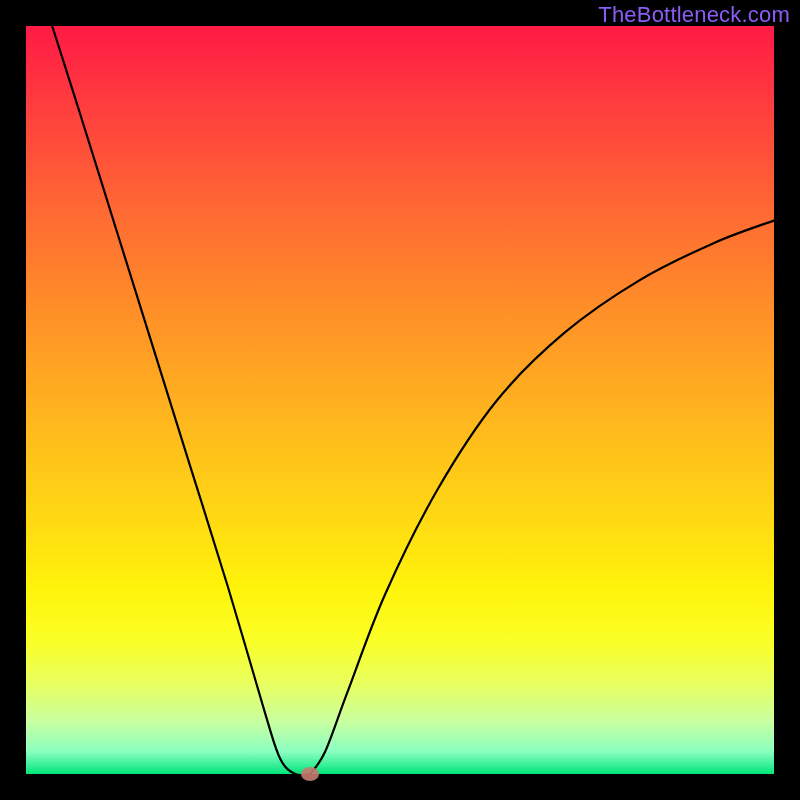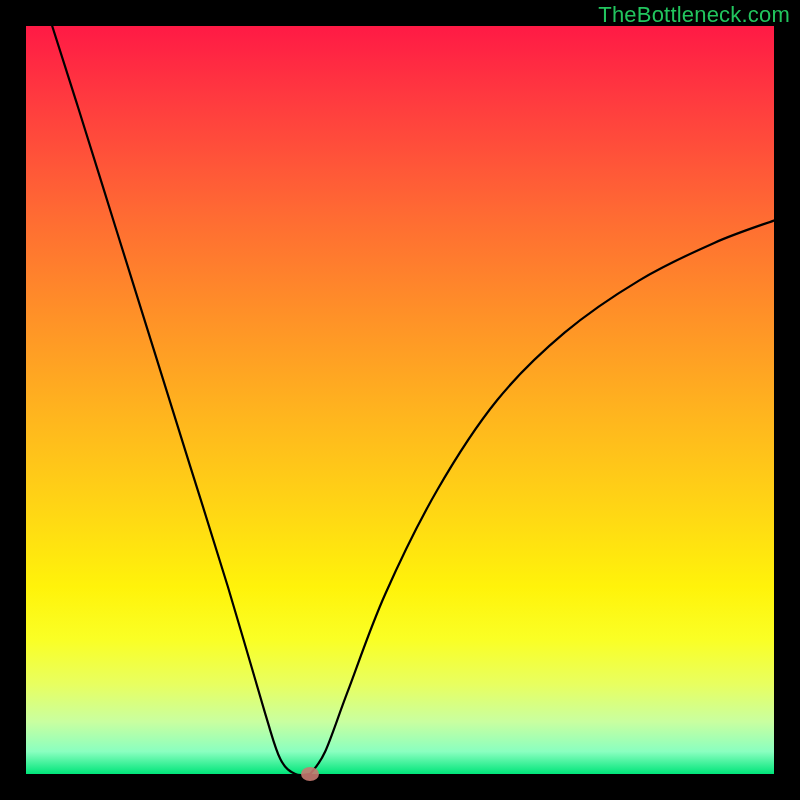--- a/index.html
+++ b/index.html
@@ -3,21 +3,21 @@
 <meta charset="utf-8">
 <style>
   * { margin: 0; padding: 0; box-sizing: border-box; }
   html, body { width: 800px; height: 800px; overflow: hidden; }
   body { background: #000; font-family: Arial, Helvetica, sans-serif; position: relative; }
 
   .watermark {
     position: absolute;
     top: 2px;
     right: 10px;
-    color: #22c55e;
+    color: #8b5cf6;
     font-size: 22px;
     font-weight: 400;
     letter-spacing: 0.2px;
     z-index: 5;
   }
 
   .frame {
     position: absolute;
     top: 26px;
     left: 26px;

